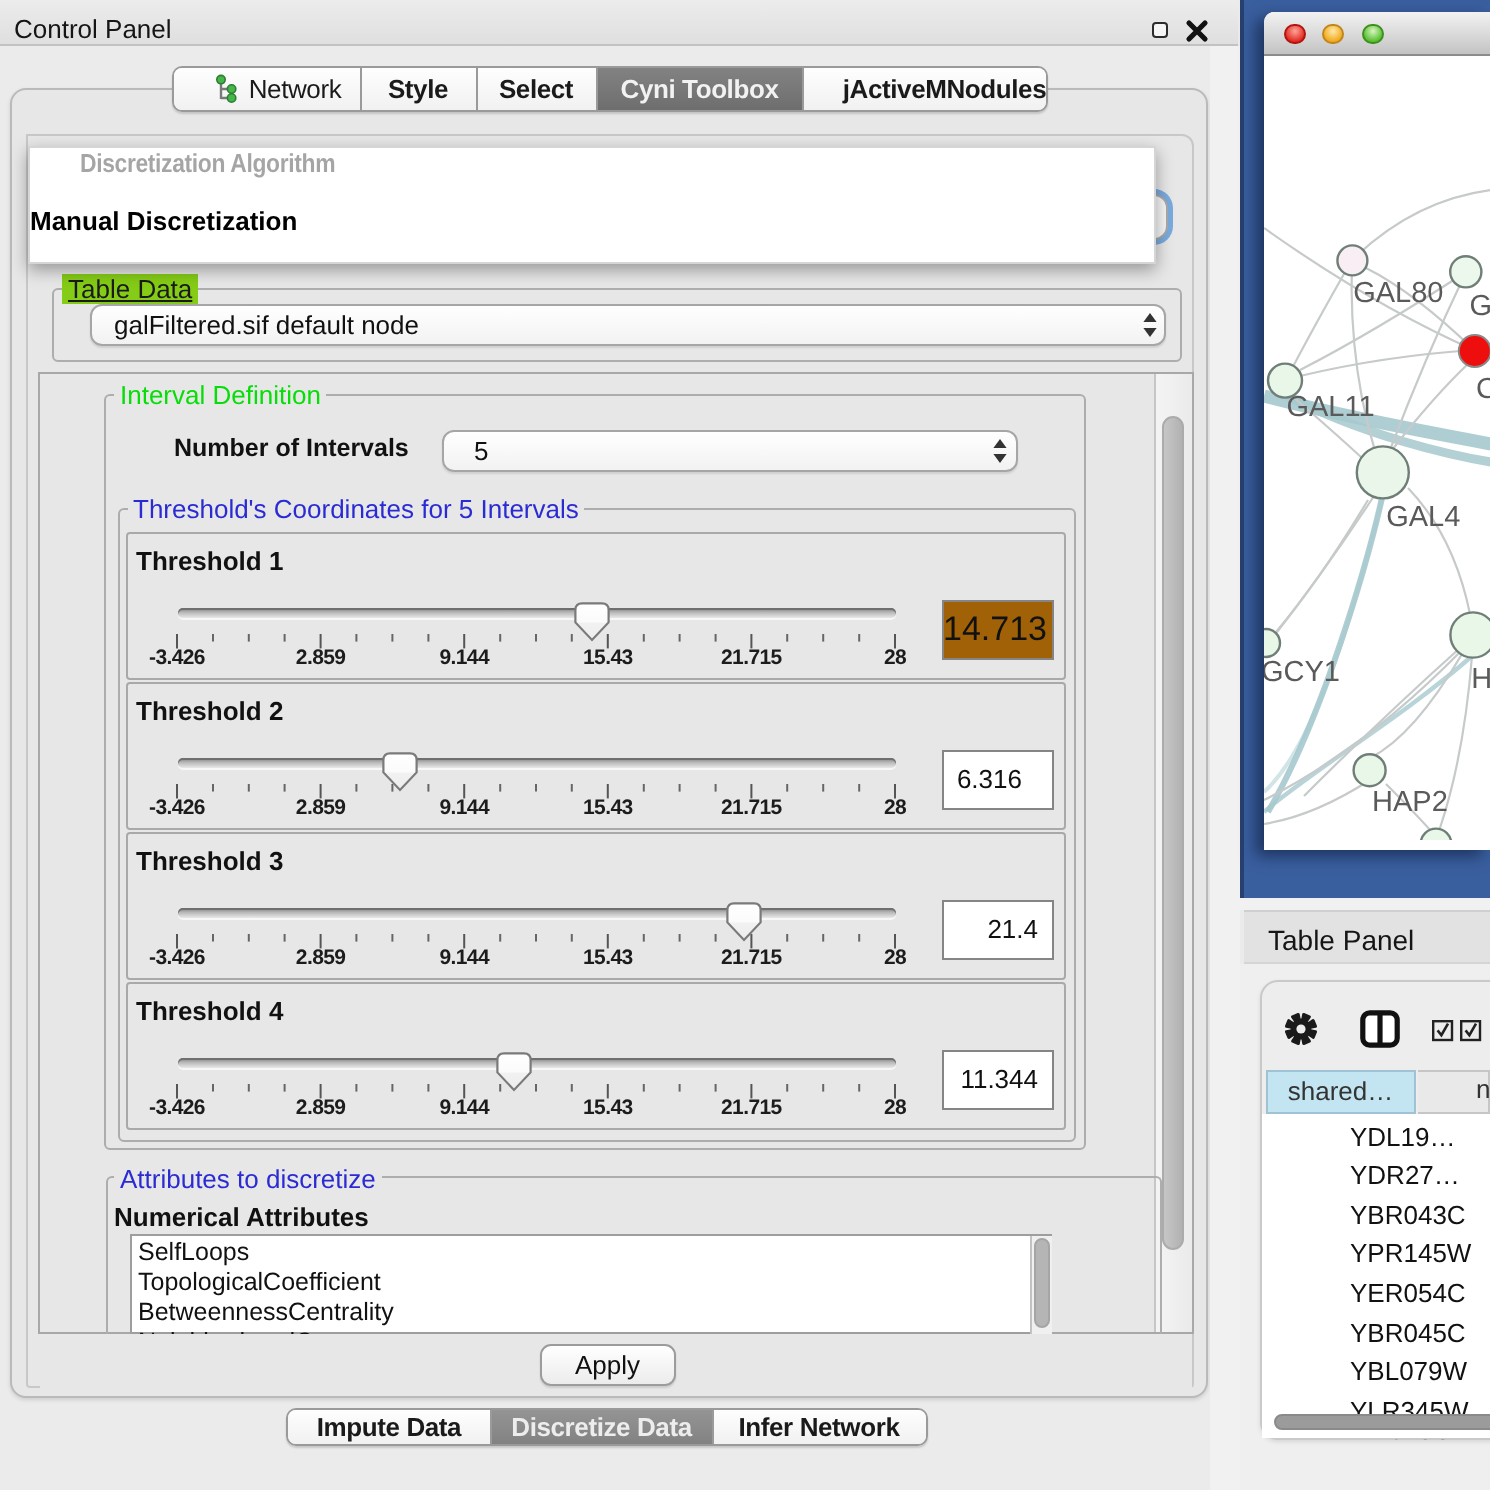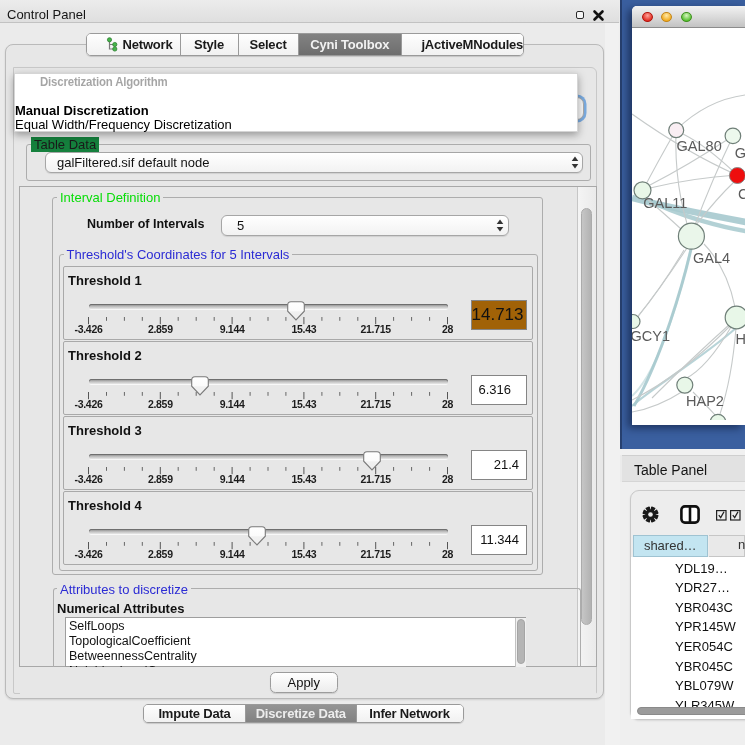--- a/index.html
+++ b/index.html
@@ -10,33 +10,33 @@
 <div id="app">
 <div class="abs" style="left:0;top:0;width:619px;height:23px;background:linear-gradient(#ECECEC,#DFDFDF);border-bottom:1px solid #C2C2C2;"></div>
 <div class="abs" style="left:7px;top:7px;font-size:13px;color:#151515;">Control Panel</div>
 <div class="abs" style="left:576px;top:11px;width:8px;height:8px;border:1.6px solid #2b2b2b;border-radius:2px;background:#f5f5f5;"></div>
 <svg class="abs" style="left:592px;top:9px" width="13" height="13">
       <path d="M2.5 2.5 L10.5 10.5 M10.5 2.5 L2.5 10.5" stroke="#111" stroke-width="2.6" stroke-linecap="round"></path>
     </svg>
 <div class="abs" style="left:5px;top:44px;width:599px;height:655px;background:#E7E7E7;border:1px solid #BABABA;border-radius:8px;box-shadow:0 1px 2px rgba(0,0,0,0.12);"></div>
 <div class="abs" style="left:12.5px;top:67px;width:584px;height:626.5px;background:#E7E7E7;border:1px solid #C8C8C8;border-radius:0 6px 2px 2px;"></div>
 <div class="abs" style="left:85.5px;top:33px;height:23px;display:flex;border:1px solid #9A9A9A;border-radius:5px;overflow:hidden;box-shadow:0 1px 1px rgba(0,0,0,0.15);">
-<div style="width:94px;display:flex;align-items:center;justify-content:center;background:linear-gradient(#FEFEFE,#F1F1F1);color:#1a1a1a;border-right:1px solid #9A9A9A;font-size:13px;font-weight:bold;letter-spacing:-0.2px;padding-left:12px;"><svg width="13" height="15" style="margin-right:4px" viewBox="0 0 13 15">
+<div style="width:94px;display:flex;align-items:center;justify-content:center;background:linear-gradient(#FEFEFE,#F1F1F1);color:#1a1a1a;border-right:1px solid #9A9A9A;font-size:13px;font-weight:normal;letter-spacing:-0.2px;padding-left:12px;"><svg width="13" height="15" style="margin-right:4px" viewBox="0 0 13 15">
           <path d="M3.5 3 V12.5 M3.5 7.5 H8.5 M3.5 12 H8.5" stroke="#7a7a7a" stroke-width="1.2" fill="none"></path>
           <circle cx="3.5" cy="2.8" r="2.1" fill="#45B649" stroke="#2E7D32" stroke-width="0.8"></circle>
           <circle cx="8.8" cy="7.5" r="2.1" fill="#45B649" stroke="#2E7D32" stroke-width="0.8"></circle>
           <circle cx="8.8" cy="12" r="2.1" fill="#45B649" stroke="#2E7D32" stroke-width="0.8"></circle>
         </svg>Network</div>
 <div style="width:58px;display:flex;align-items:center;justify-content:center;background:linear-gradient(#FEFEFE,#F1F1F1);color:#1a1a1a;border-right:1px solid #9A9A9A;font-size:13px;font-weight:bold;letter-spacing:-0.2px;">Style</div>
 <div style="width:60px;display:flex;align-items:center;justify-content:center;background:linear-gradient(#FEFEFE,#F1F1F1);color:#1a1a1a;border-right:1px solid #9A9A9A;font-size:13px;font-weight:bold;letter-spacing:-0.2px;">Select</div>
 <div style="width:103.5px;display:flex;align-items:center;justify-content:center;background:linear-gradient(#828282,#6E6E6E);color:#F2F2F2;border-right:1px solid #9A9A9A;font-size:13px;font-weight:bold;letter-spacing:-0.2px;">Cyni Toolbox</div>
 <div style="width:120.5px;display:flex;align-items:center;justify-content:center;background:linear-gradient(#FEFEFE,#F1F1F1);color:#1a1a1a;font-size:13px;font-weight:bold;letter-spacing:-0.2px;padding-left:20px;">jActiveMNodules</div>
 </div>
 <div class="abs" style="left:25.5px;top:144px;width:565px;height:37px;border:1px solid #ADADAD;border-radius:3px;"></div>
-<div class="abs" style="left:31px;top:137px;background:#15803d;padding:0 3px;font-size:13px;color:#1a1a1a;">Table Data</div>
+<div class="abs" style="left:31px;top:137px;background:#84cc16;padding:0 3px;font-size:13px;color:#1a1a1a;text-decoration:underline;">Table Data</div>
 <div class="abs" style="left:45px;top:152px;width:538px;height:21px;background:linear-gradient(#FFFFFF,#F2F2F2);border:1px solid #A6A6A6;border-radius:6px;box-shadow:0 1px 1px rgba(0,0,0,0.1);"></div>
 <div class="abs" style="left:57px;top:155px;font-size:13px;color:#111;">galFiltered.sif default node</div>
 <svg class="abs" style="left:570.5px;top:156.0px" width="8" height="13" viewBox="0 0 8 13">
       <path d="M4 0.5 L7.3 5 H0.7 Z" fill="#333"></path>
       <path d="M4 12.5 L7.3 8 H0.7 Z" fill="#333"></path>
     </svg>
 <div class="abs" style="left:19px;top:186px;width:577.5px;height:481px;border:1px solid #A8A8A8;background:#E7E7E7;"></div>
 <div class="abs" style="left:577px;top:187px;width:18.5px;height:479px;background:linear-gradient(90deg,#F4F4F4,#EAEAEA);border-left:1px solid #C6C6C6;"></div>
 <div class="abs" style="left:581px;top:208px;width:11px;height:417px;background:linear-gradient(90deg,#C6C6C6,#B2B2B2);border:1px solid #ABABAB;border-radius:6px;"></div>
 <div class="abs" style="left:52px;top:197px;width:490.5px;height:377.5px;border:1px solid #ADADAD;border-radius:3px;"></div>
@@ -341,16 +341,15 @@
 <div class="abs" style="left:9px;top:119.1px;width:70px;height:19.6px;font-size:13px;color:#111;line-height:19.6px;">YBL079W</div>
 <div class="abs" style="left:87px;top:119.1px;width:27px;height:19.6px;font-size:13px;color:#111;line-height:19.6px;overflow:hidden;">YBL0</div>
 <div class="abs" style="left:9px;top:138.7px;width:70px;height:19.6px;font-size:13px;color:#111;line-height:19.6px;">YLR345W</div>
 <div class="abs" style="left:87px;top:138.7px;width:27px;height:19.6px;font-size:13px;color:#111;line-height:19.6px;overflow:hidden;">YLR3</div>
 <div class="abs" style="left:9px;top:158.3px;width:70px;height:19.6px;font-size:13px;color:#111;line-height:19.6px;">YIL052C</div>
 <div class="abs" style="left:87px;top:158.3px;width:27px;height:19.6px;font-size:13px;color:#111;line-height:19.6px;overflow:hidden;">YIL0</div>
 </div>
 <div class="abs" style="left:636.5px;top:706.5px;width:112px;height:8.5px;background:#9B9B9B;border:1px solid #8A8A8A;border-radius:5px;"></div>
 <div class="abs" style="left:14px;top:73px;width:564px;height:58.5px;background:#FFF;border:1px solid #D5D5D5;box-shadow:0 3px 8px rgba(0,0,0,0.35);z-index:50;"></div>
 <div class="abs" style="left:15px;top:102.5px;font-size:13px;font-weight:bold;color:#000;z-index:51;">Manual Discretization</div>
-<div class="abs" style="left:15px;top:117px;font-size:13px;color:#000;z-index:51;">Equal Width/Frequency Discretization</div>
 <div class="abs" style="left:40px;top:74px;font-size:13px;color:rgba(40,40,40,0.42);z-index:52;letter-spacing:-0.2px;font-weight:bold;-webkit-text-stroke:0;transform:scaleX(0.88);transform-origin:left;">Discretization Algorithm</div>
 <div class="abs" style="left:578px;top:96px;width:10px;height:25px;overflow:hidden;z-index:40;"></div>
 <div class="abs" style="left:540px;top:97px;width:43.5px;height:23px;border-radius:7px;background:#F6F6F6;border:1px solid #A9A9A9;box-shadow:0 0 0 2.5px rgba(95,155,220,0.8);z-index:39;"></div>
 </div>
 </body></html>

